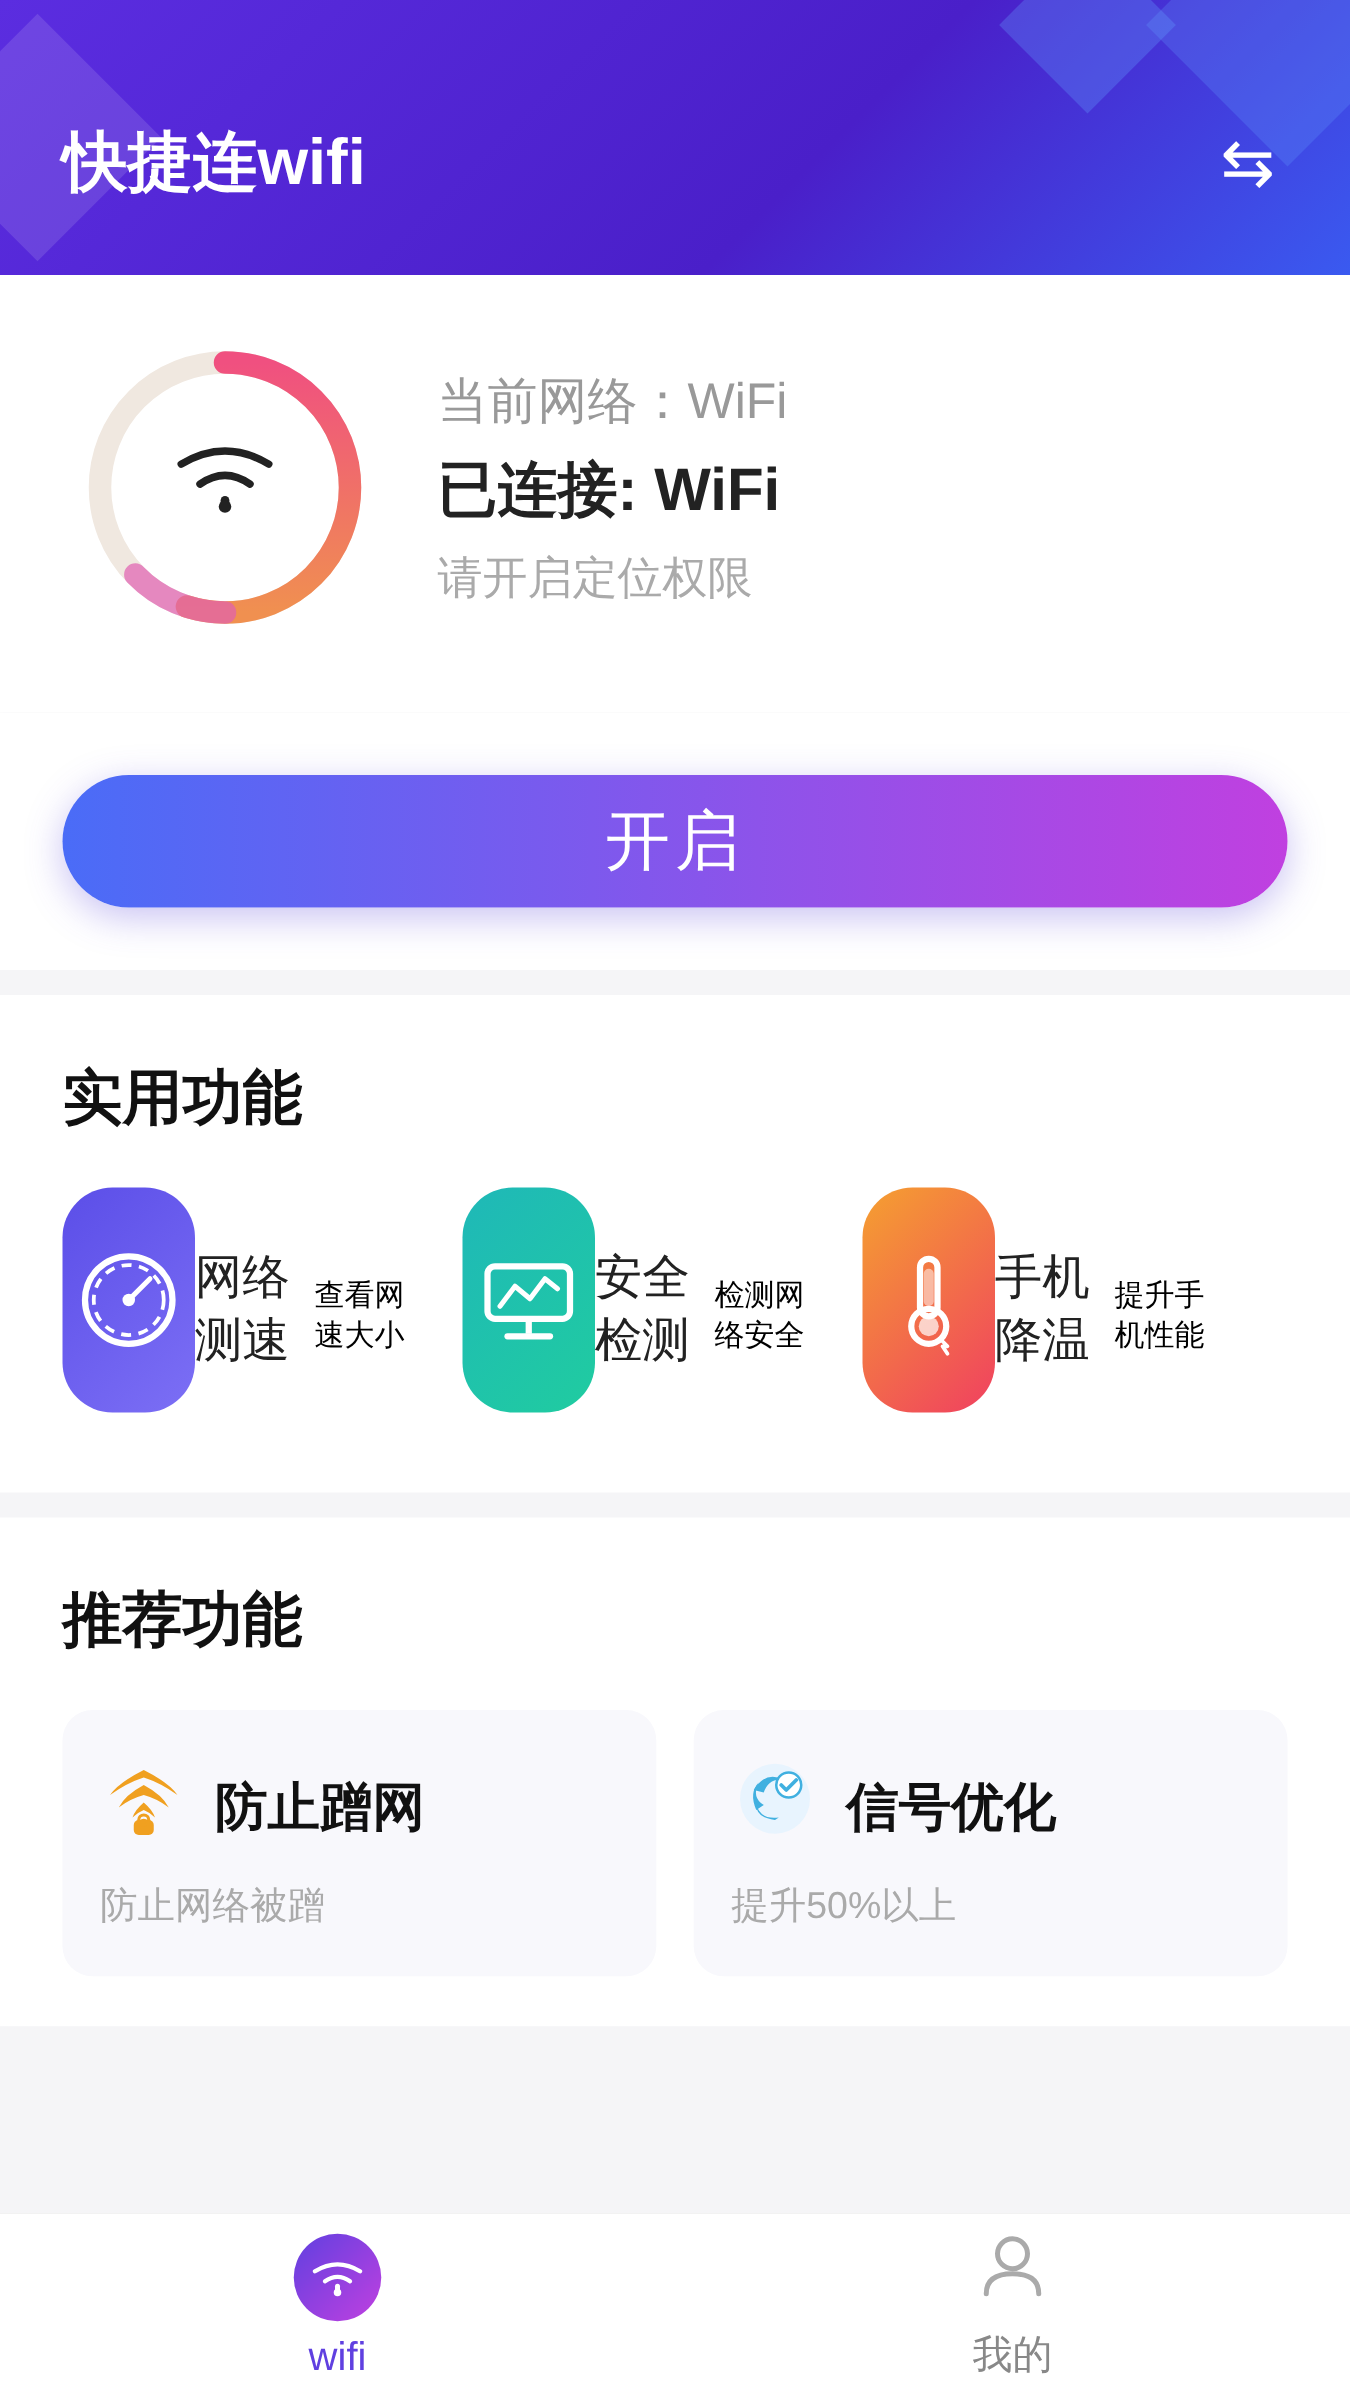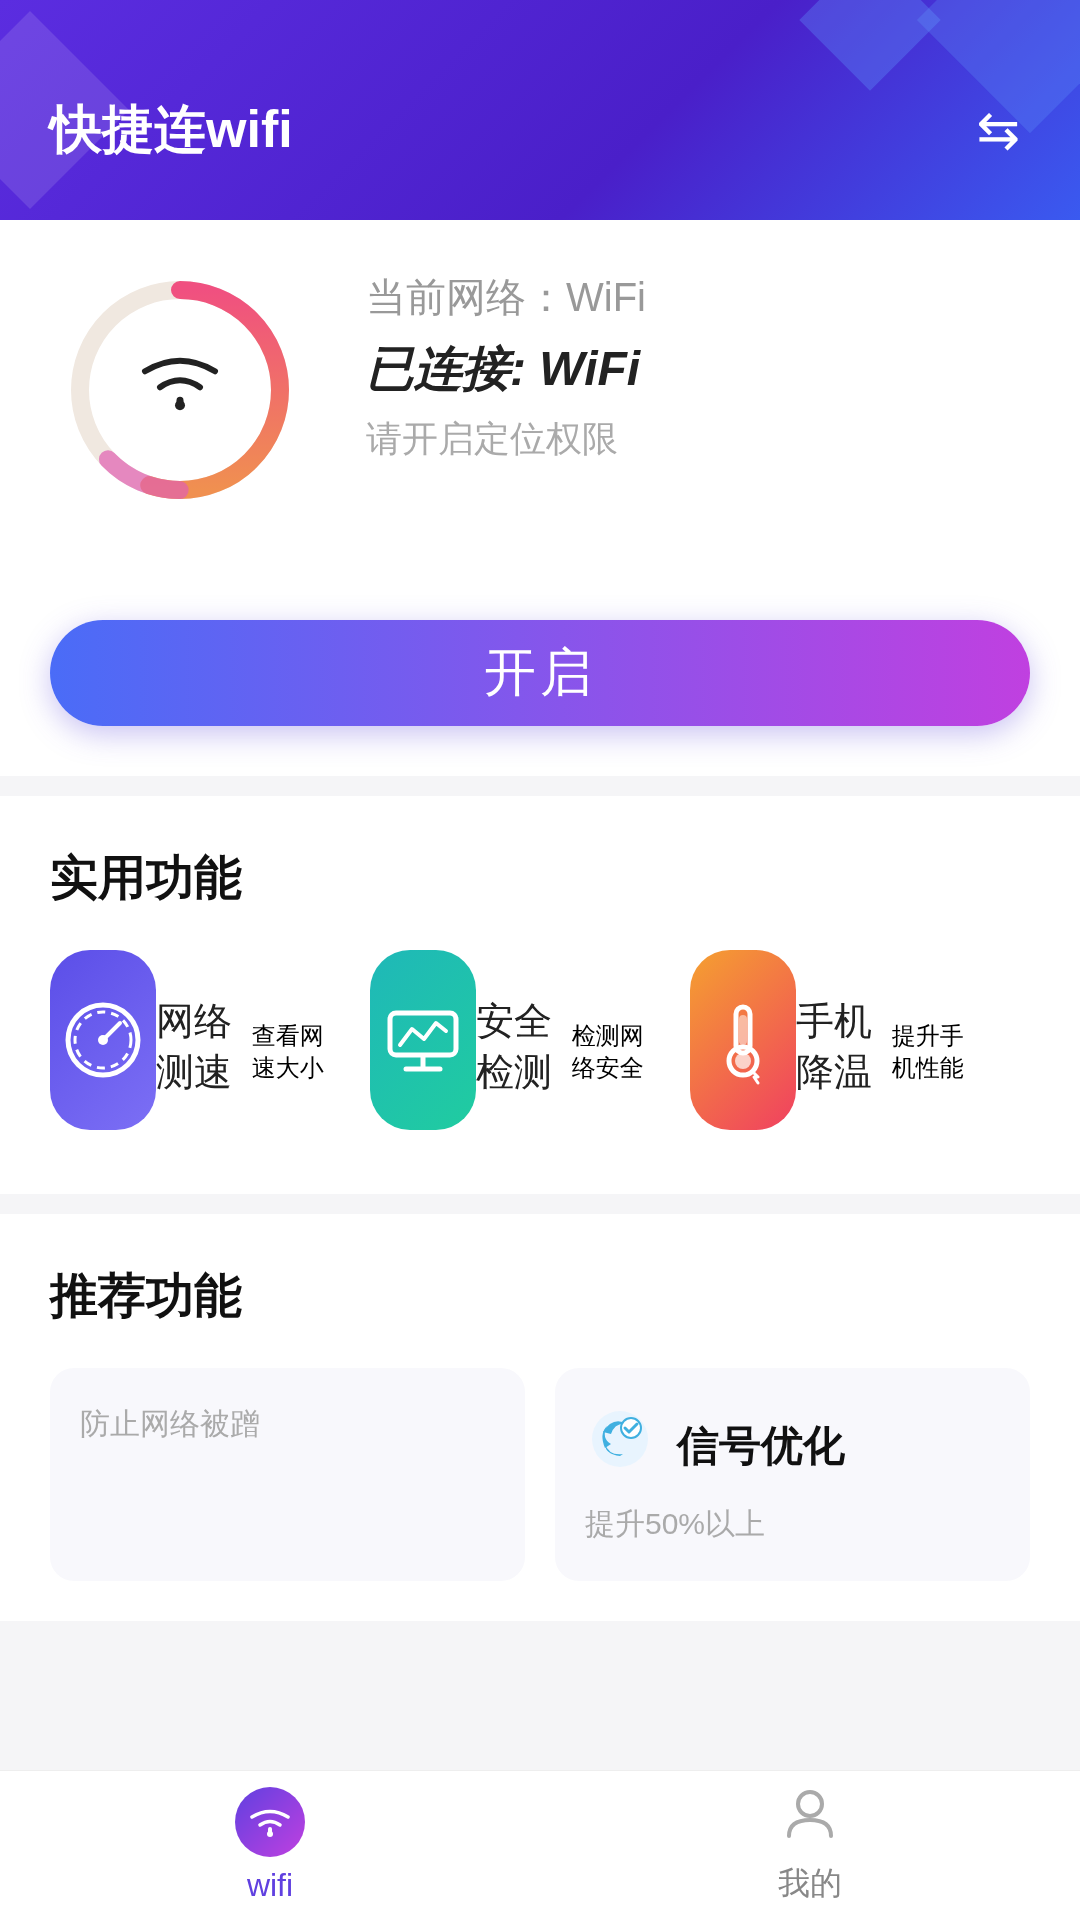--- a/index.html
+++ b/index.html
@@ -73,22 +73,22 @@
       border: none;
       padding: 10px;
     }
 
     
     .status-card {
       background: white;
       margin: 0;
       padding: 50px 60px 60px 60px;
       display: flex;
-      align-items: flex-start;
-      gap: 66px;
+      align-items: center;
+      gap: 50px;
       box-shadow: 0 4px 20px rgba(0,0,0,0.06);
     }
 
     .wifi-ring-container {
       position: relative;
       width: 240px;
       height: 240px;
       flex-shrink: 0;
     }
 
@@ -114,21 +114,20 @@
       font-size: 40px;
       color: #999;
       margin-bottom: 12px;
     }
 
     .network-name {
       font-size: 48px;
       color: #222;
       font-weight: 700;
       margin-bottom: 14px;
-      font-style: italic;
     }
 
     .network-permission {
       font-size: 36px;
       color: #aaa;
     }
 
     
     .btn-section {
       padding: 50px 50px;
@@ -438,20 +437,33 @@
       </div>
 
     </div>
   </div>
 
   <div class="section">
     <div class="section-title">推荐功能</div>
     <div class="recommend-grid">
 
       <div class="recommend-item">
+        <div class="recommend-row">
+          <div class="recommend-icon">
+            <svg width="70" height="70" viewBox="0 0 70 70" fill="none">
+              <path d="M35 12 Q15 22 8 32 Q22 22 35 18 Q48 22 62 32 Q55 22 35 12Z" fill="#f0a020"></path>
+              <path d="M35 24 Q20 32 15 42 Q24 35 35 32 Q46 35 55 42 Q50 32 35 24Z" fill="#f0a020"></path>
+              <path d="M35 38 Q28 44 26 50 Q30 46 35 44 Q40 46 44 50 Q42 44 35 38Z" fill="#f0a020"></path>
+              <circle cx="35" cy="56" r="5" fill="#f0a020"></circle>
+              <rect x="27" y="52" width="16" height="12" rx="4" fill="#f0a020"></rect>
+              <rect x="31" y="48" width="8" height="8" rx="4" stroke="#f0a020" stroke-width="2.5" fill="none"></rect>
+            </svg>
+          </div>
+          <div class="recommend-title">防止蹭网</div>
+        </div>
         <div class="recommend-desc">防止网络被蹭</div>
       </div>
 
       <div class="recommend-item">
         <div class="recommend-row">
           <div class="recommend-icon">
             <svg width="70" height="70" viewBox="0 0 70 70" fill="none">
               <circle cx="35" cy="35" r="28" fill="#e8f4fe"></circle>
               <path d="M18 28 Q28 12 42 20 Q30 18 26 30Z" fill="#40b0e0"></path>
               <path d="M20 44 Q14 30 22 22 Q16 34 26 40Z" fill="#40b0e0"></path>

